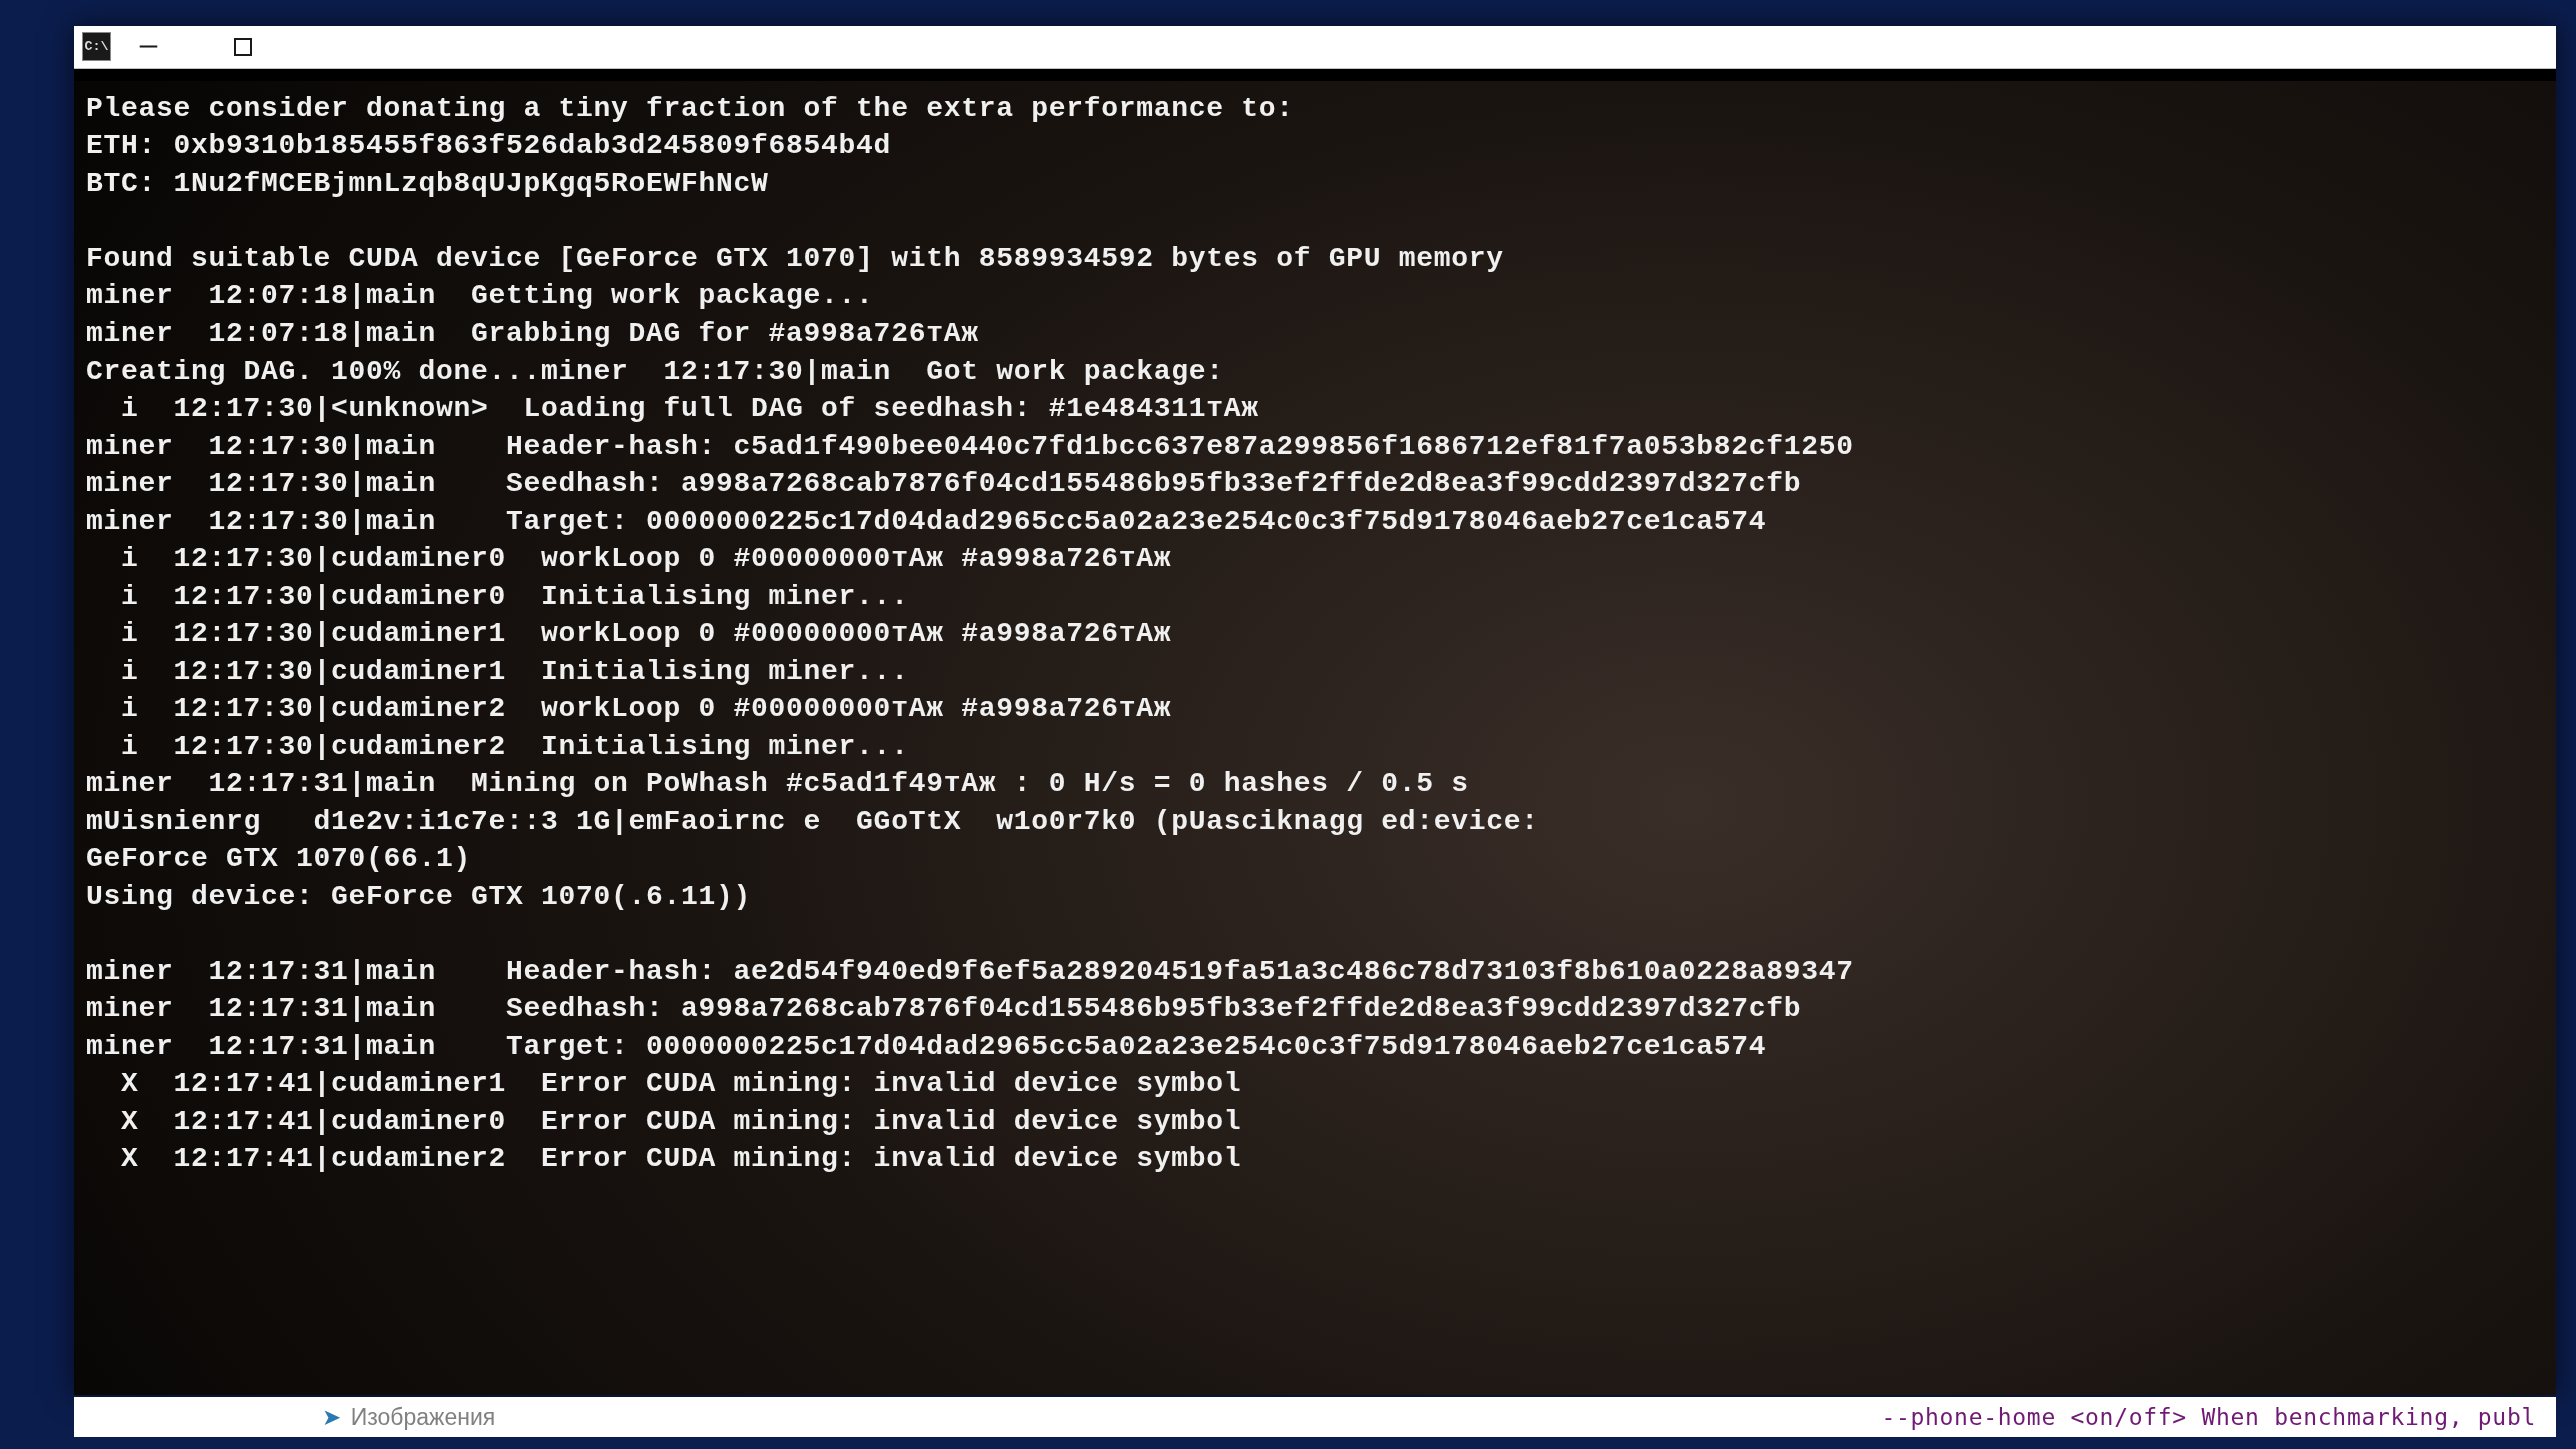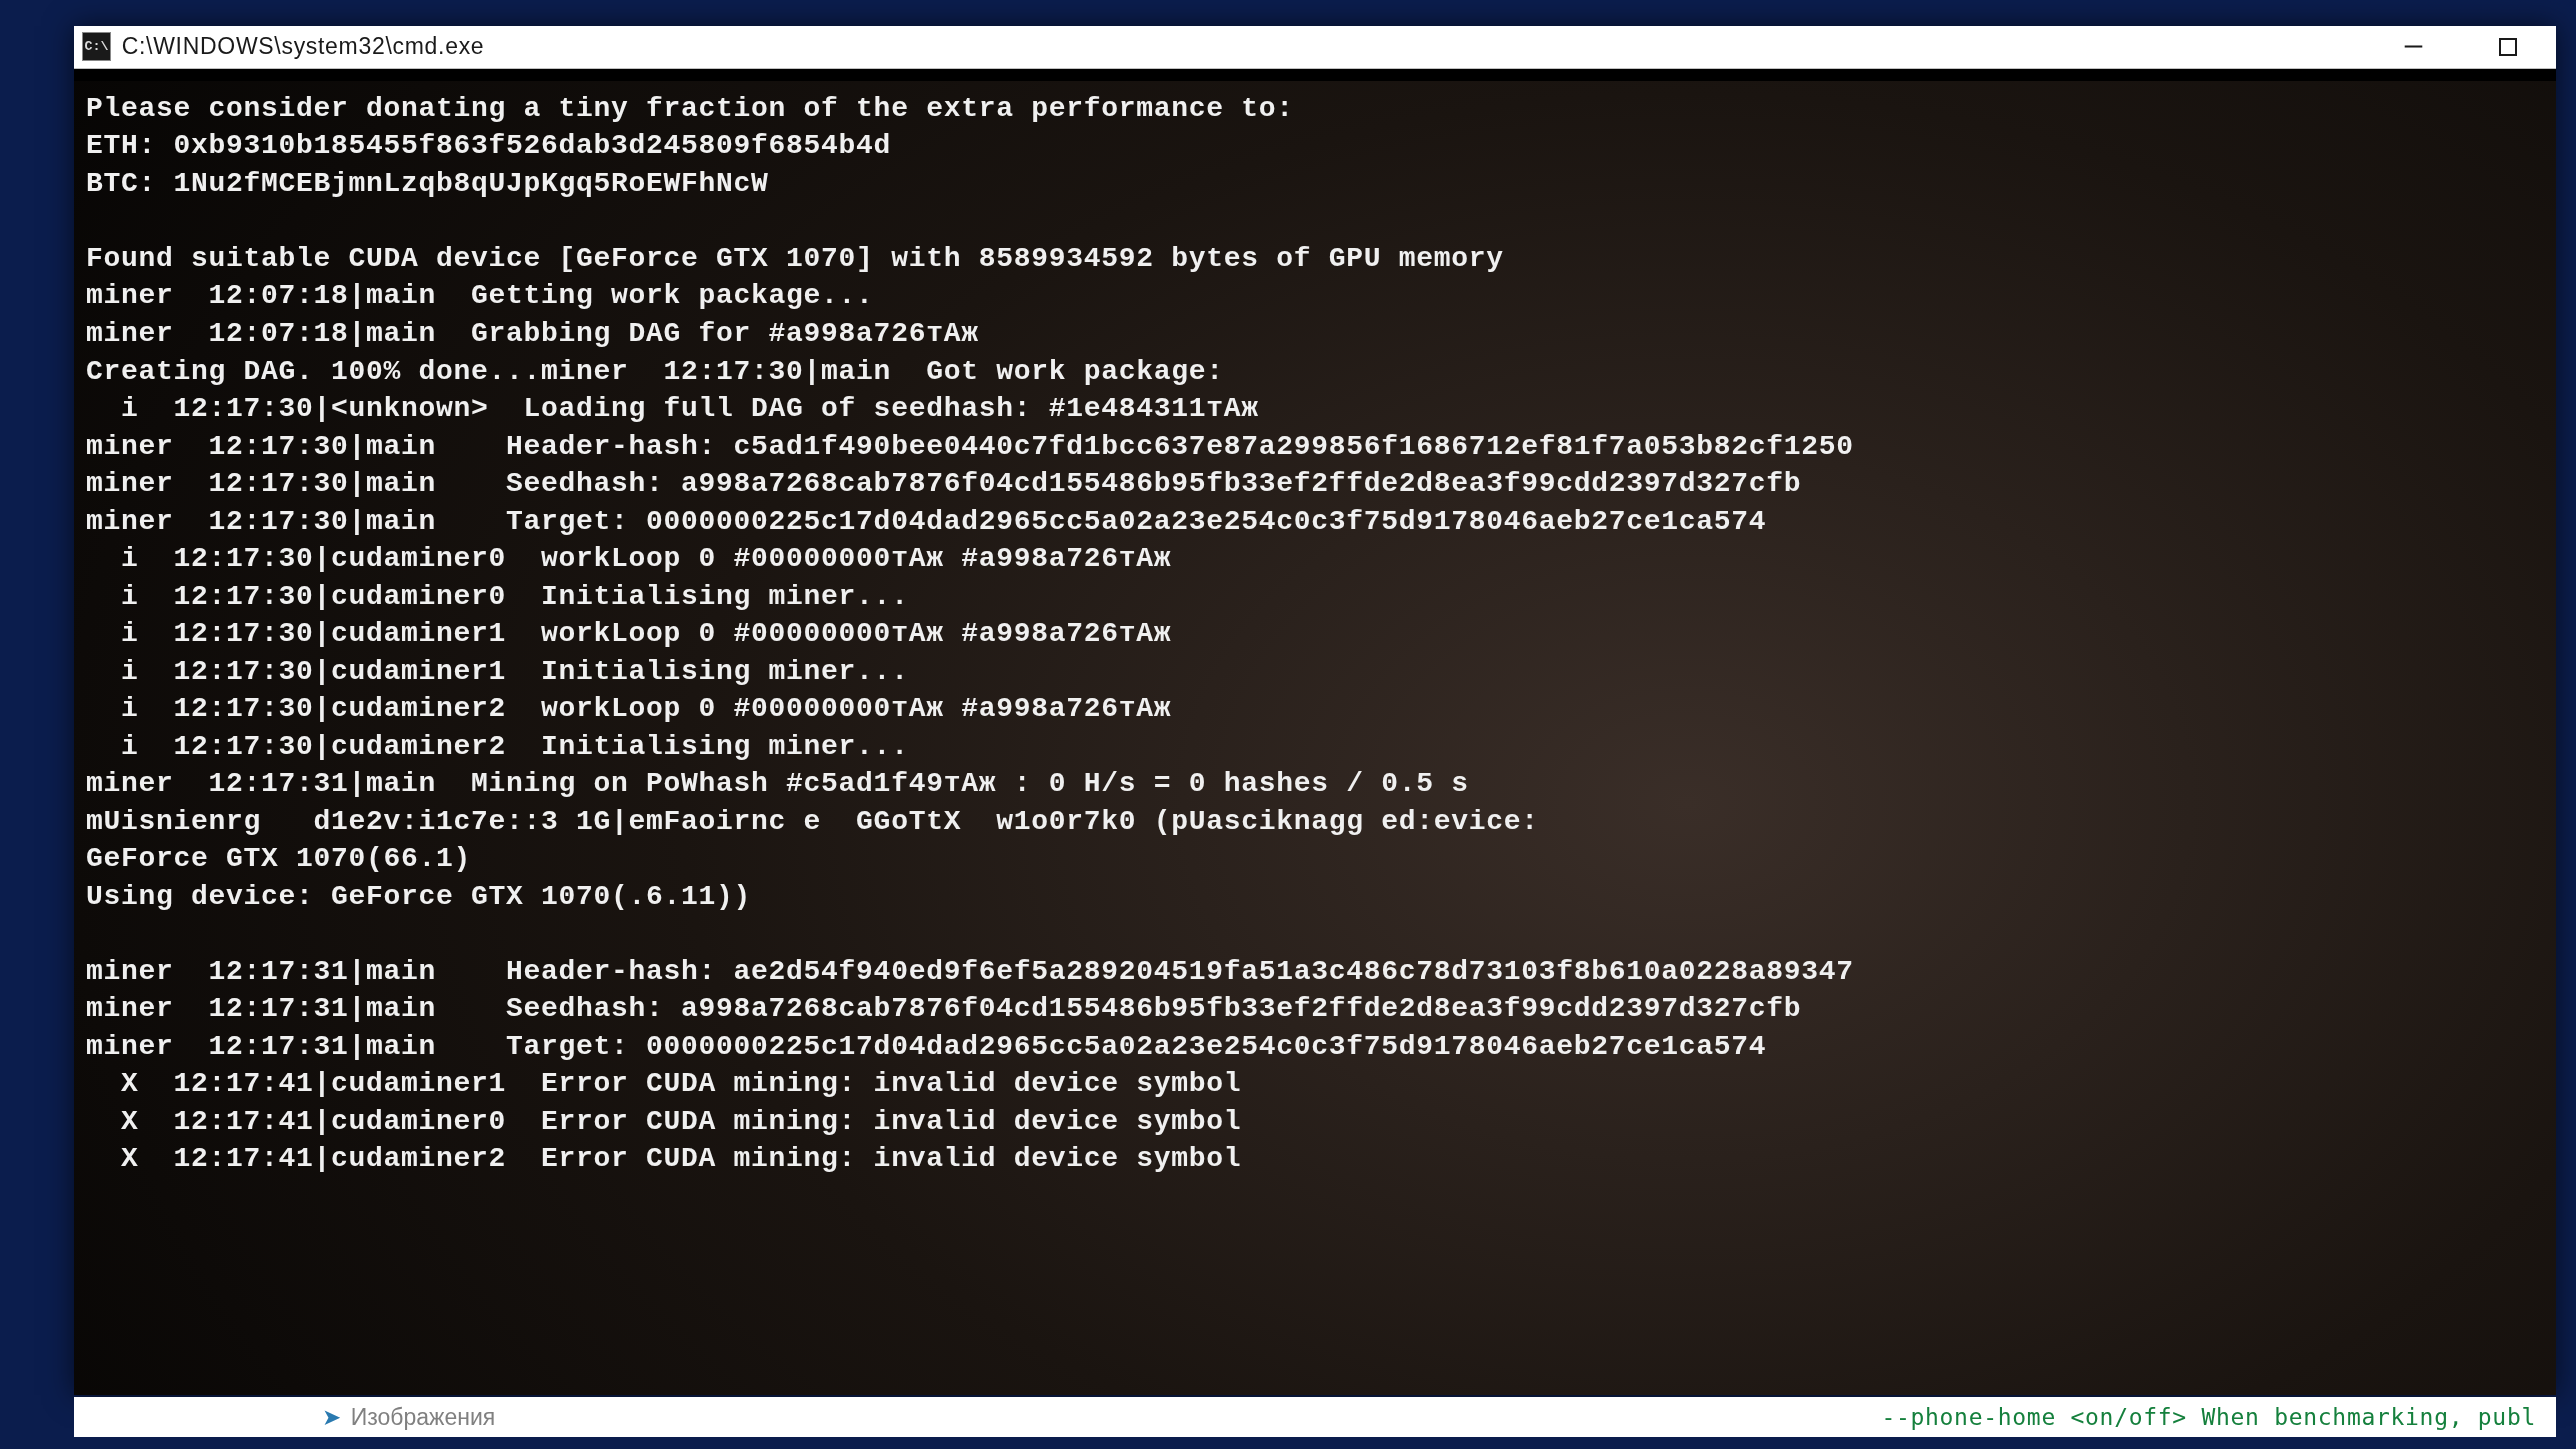--- a/index.html
+++ b/index.html
@@ -99,33 +99,32 @@
     align-items: center;
     gap: 9.4px;
   }
   .taskbar-left .chev {
     color: #2a7ab0;
     font-size: 23px;
   }
   .taskbar-right {
     padding-right: 20px;
     font-family: Consolas, monospace;
-    color: #15803d;
+    color: #701a75;
     letter-spacing: 0.7px;
   }
 </style>
 </head>
 <body>
 
 <div class="console-window">
   <div class="titlebar">
     <div class="titlebar-icon">
       <span>C:\</span>
     </div>
-    <div class="titlebar-text">C:\WINDOWS\system32\cmd.exe</div>
     <div class="window-controls">
       <div class="win-btn">
         <svg width="23" height="23" viewBox="0 0 34 34">
             <line x1="4" y1="17" x2="30" y2="17"></line>
           </svg>
       </div>
       <div class="win-btn">
         <svg width="20" height="20" viewBox="0 0 30 30">
             <rect x="3" y="3" width="24" height="24"></rect>
           </svg>

